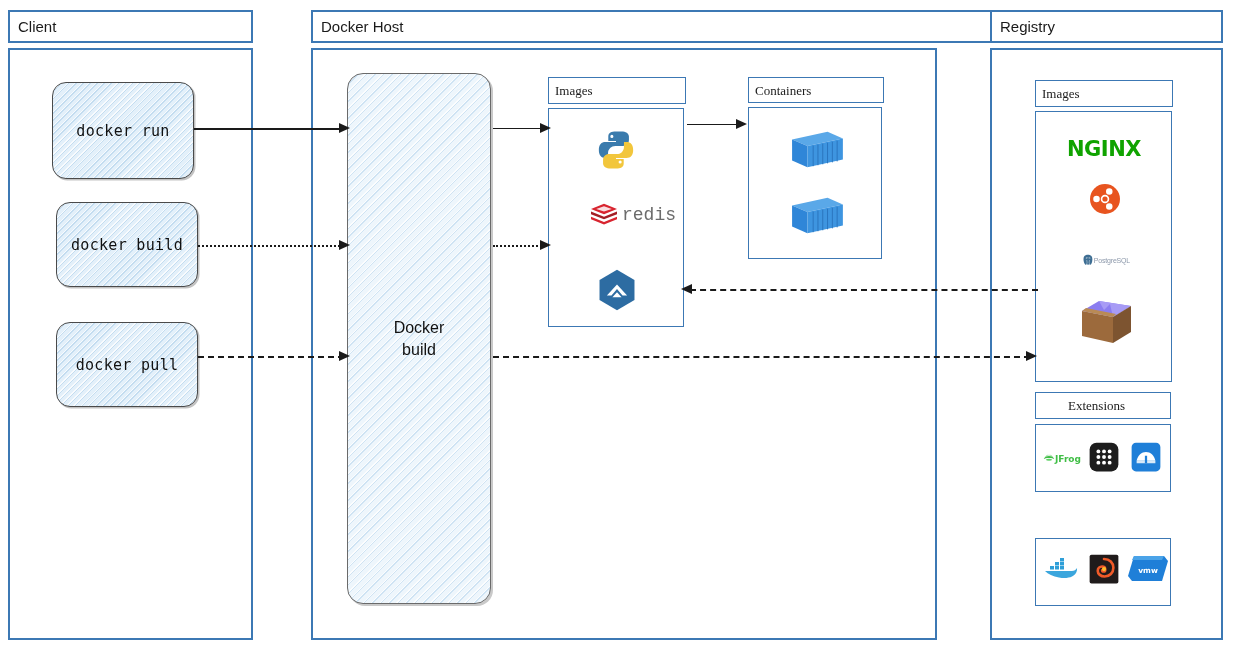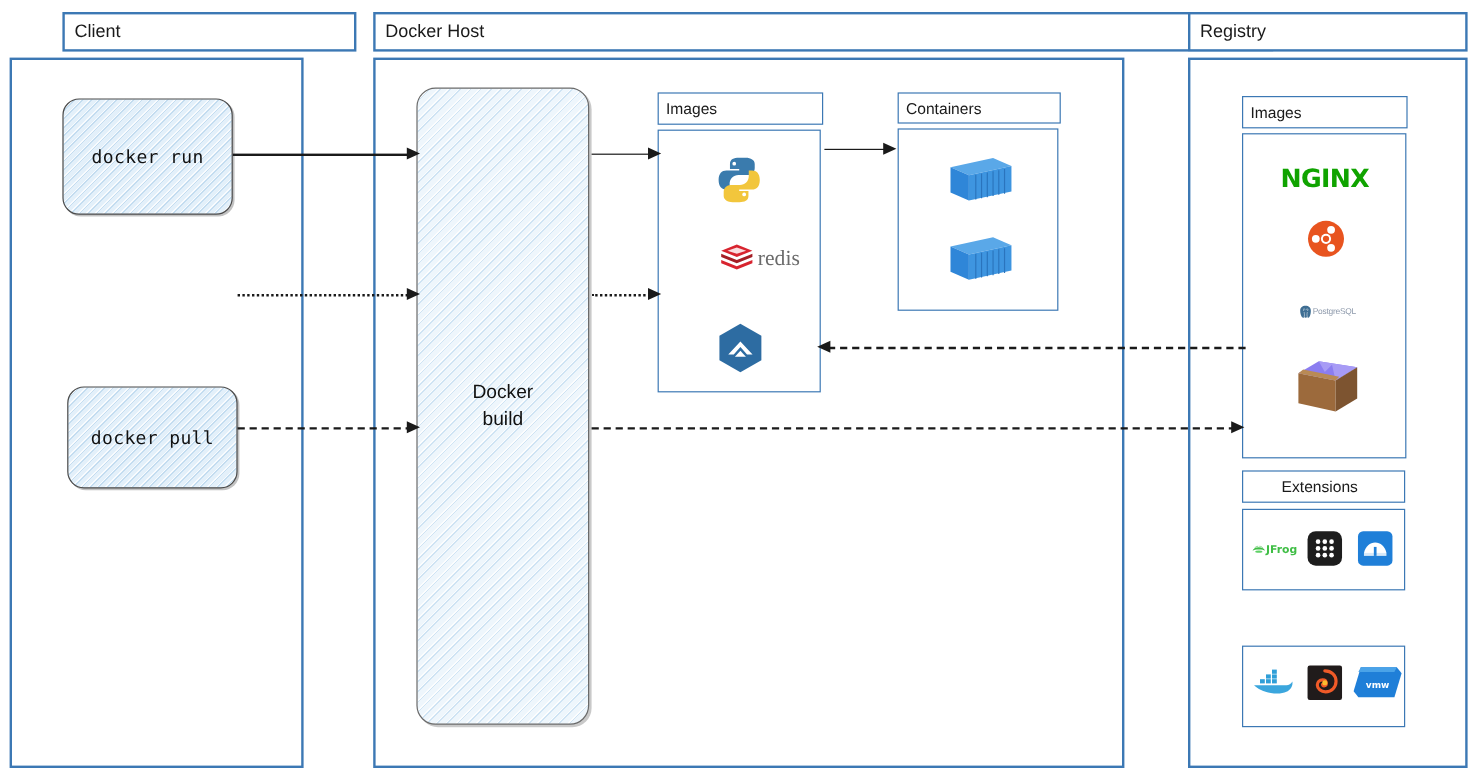--- a/index.html
+++ b/index.html
@@ -33,21 +33,21 @@
     font-size: 15px;
     line-height: 1;
     white-space: nowrap;
   }
   .panel-body {
     position: absolute;
     box-sizing: border-box;
     border: 2px solid #3c78b4;
     background: #ffffff;
   }
-  .panel-header.thin  { border-width: 1px; }
+  .panel-header.thin  { border-width: 1px; font-family: Liberation Serif, serif; }
   .panel-body.mid     { border-width: 1.5px; }
 
   .sub-header { font-size: 13px; padding-left: 6px; }
 
   
   .cmd-pill {
     position: absolute;
     box-sizing: border-box;
     border: 1.6px solid #4a4a4a;
     border-radius: 14px;
@@ -132,21 +132,21 @@
     justify-content: center;
   }
   .nginx-word {
     font-family: "DejaVu Sans", sans-serif;
     font-weight: bold;
     font-size: 21px;
     color: #10a300;
     letter-spacing: -0.5px;
   }
   .redis-word {
-    font-family: Liberation Serif, serif;
+    font-family: Liberation Mono, monospace;
     font-size: 18px;
     color: #6b6b6b;
     margin-left: 4px;
   }
   .pg-word {
     font-family: "Liberation Sans", sans-serif;
     font-size: 7px;
     color: #8d99ab;
     letter-spacing: -0.2px;
   }
@@ -157,27 +157,30 @@
     color: #40be46;
   }
   .stack-icon { display: flex; align-items: center; }
   .row-icon   { display: flex; flex-direction: row;   align-items: center; }
 </style>
 </head>
 <body>
 
 <div id="canvas">
 
-  <div class="panel-header" style="left:8px; top:10px; width:245px; height:33px;margin-left:44px;">
+  <div class="panel-header" style="left:8px; top:10px; width:245px; height:33px;">
     <span>Client</span>
   </div>
   <div class="panel-body" style="left:8px; top:48px; width:245px; height:592px;"></div>
 
   <div class="cmd-pill" style="left:52px; top:82px; width:142px; height:97px;">
     <span>docker run</span>
+  </div>
+  <div class="cmd-pill" style="left:56px; top:202px; width:142px; height:85px;">
+    <span>docker build</span>
   </div>
   <div class="cmd-pill" style="left:56px; top:322px; width:142px; height:85px;">
     <span>docker pull</span>
   </div>
 
   <div class="panel-header" style="left:311px; top:10px; width:750px; height:33px;">
     <span>Docker Host</span>
   </div>
   <div class="panel-body" style="left:311px; top:48px; width:626px; height:592px;"></div>
 

